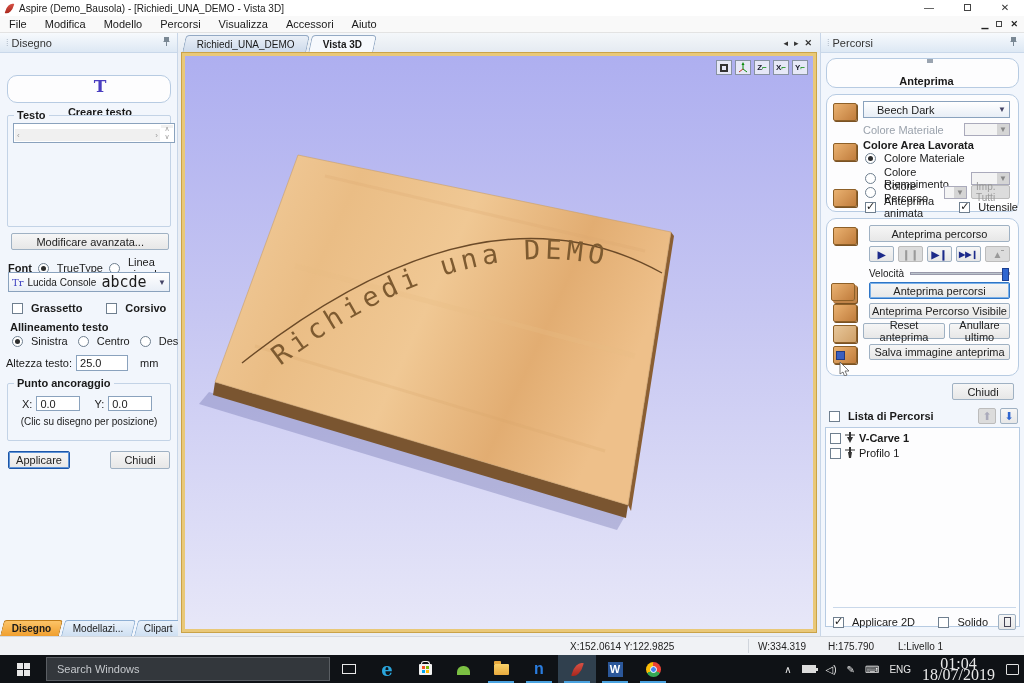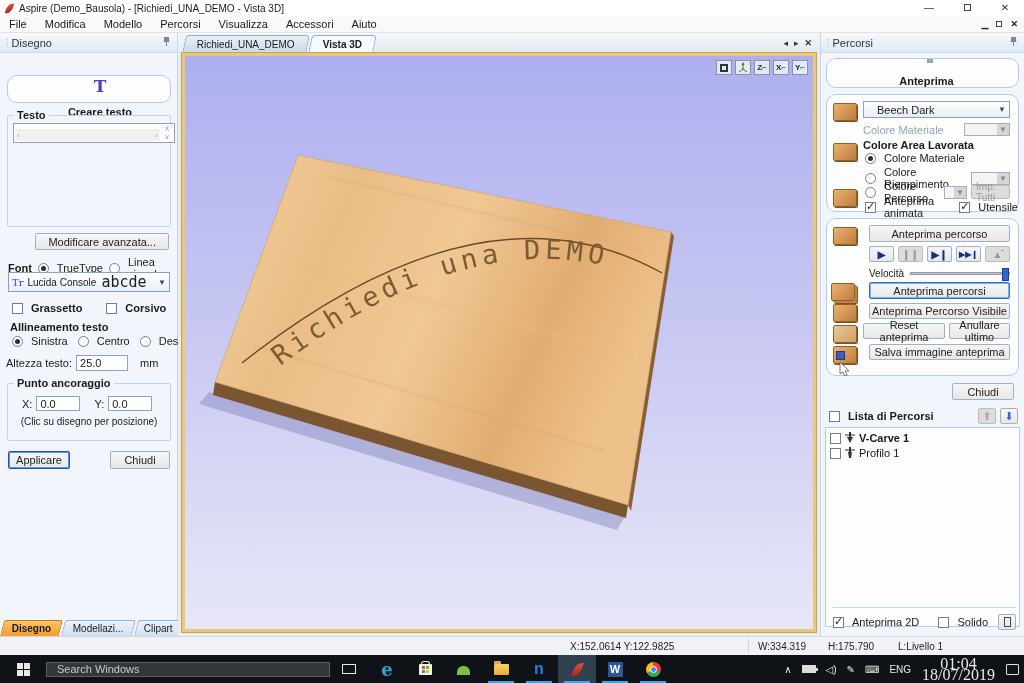--- a/index.html
+++ b/index.html
@@ -78,21 +78,21 @@
   .statusbar { position:absolute; left:0; top:636px; width:1024px; height:19px; background:#f0f2f5; border-top:1px solid #d4d9e0; display:flex; align-items:center; font-size:10px; color:#222; }
 
   
   .taskbar { position:absolute; left:0; top:655px; width:1024px; height:28px; background:#0f1216; display:flex; align-items:center; color:#e8e8e8; }
   .tb-btn { height:28px; display:flex; align-items:center; justify-content:center; flex:none; }
   .tb-app { width:38px; position:relative; }
   .tb-app.running::after { content:""; position:absolute; left:6px; right:6px; bottom:0; height:2px; background:#4aa3e0; }
   .tb-app.active { background:#30404e; }
   .start-grid { display:grid; grid-template-columns:6px 6px; grid-template-rows:6px 6px; gap:1px; }
   .start-grid span { background:#e8e8e8; }
-  .search-box { width:284px; height:15px; background:#33373c; border:1px solid #5a5e63; display:flex; align-items:center; color:#c5c8cc; font-size:11px; gap:8px; padding-left:10px; }
+  .search-box { width:284px; height:24px; background:#33373c; border:1px solid #5a5e63; display:flex; align-items:center; color:#c5c8cc; font-size:11px; gap:8px; padding-left:10px; }
   .tray { margin-left:auto; display:flex; align-items:center; height:28px; font-size:10px; color:#e8e8e8; }
   .tray-item { padding:0 5px; display:flex; align-items:center; justify-content:center; height:28px; }
   .battery { width:14px; height:8px; border:1px solid #dcdcdc; position:relative; background:#dcdcdc; }
   .battery::after { content:""; position:absolute; right:-3px; top:2px; width:2px; height:3px; background:#dcdcdc; }
   .clock { text-align:center; line-height:11px; font-size:16px; padding:0 6px;font-family:Liberation Serif, serif; }
   .notif { width:13px; height:11px; border:1px solid #e0e0e0; border-radius:1px; position:relative; }
   .folder { width:15px; height:11px; background:linear-gradient(#f9d269,#e8a93d); border-radius:1px; position:relative; }
   .folder::before { content:""; position:absolute; top:-3px; left:0; width:7px; height:3px; background:#e8a93d; border-radius:1px 1px 0 0; }
   .chrome-ico { width:15px; height:15px; border-radius:50%; background:conic-gradient(#ea4335 0 120deg,#34a853 120deg 240deg,#fbbc05 240deg 360deg); position:relative; }
   .chrome-ico::after { content:""; position:absolute; inset:4px; background:#4285f4; border:1.5px solid #fff; border-radius:50%; }
@@ -160,21 +160,21 @@
               <span>∧</span>
               <span>∨</span>
             </div>
           <div class="scroll-h">
               <span>‹</span>
               <span>›</span>
             </div>
         </div>
       </div>
 
-      <button class="btn abs" style="right:8px; top:180px; height:17px; padding:0 12px;">Modificare avanzata...</button>
+      <button class="btn abs" style="right:8px; top:180px; height:17px; padding:0 24px;">Modificare avanzata...</button>
 
       <div class="abs rrow" style="left:8px; top:203px; gap:6px;">
         <b>Font</b>
         <span class="rrow">
             <span class="rad on"></span>
             <span class="lbl">TrueType</span>
           </span>
         <span class="rrow">
             <span class="rad"></span>
             <span class="lbl">Linea singola</span>
@@ -457,21 +457,21 @@
               <line x1="0" y1="3" x2="10" y2="3" stroke="#333"></line>
               <path d="M3 5 h4 L6 11 H4 Z" fill="#333"></path>
             </svg>
           <span>Profilo 1</span>
         </div>
       </div>
 
       <div class="abs rrow" style="left:12px; right:8px; bottom:6px; border-top:1px solid #c9d8ea; padding-top:6px;">
         <span class="rrow">
             <span class="cb on"></span>
-            <span class="lbl">Anteprima 2D</span>
+            <span class="lbl">Applicare 2D</span>
           </span>
         <span class="rrow" style="margin-left:auto;">
             <span class="cb"></span>
             <span class="lbl">Solido</span>
           </span>
         <span class="btn" style="width:18px; height:16px; margin-left:6px;">
             <span style="display:inline-block;width:7px;height:10px;border:1px solid #445;"></span>
           </span>
       </div>
     </div>

